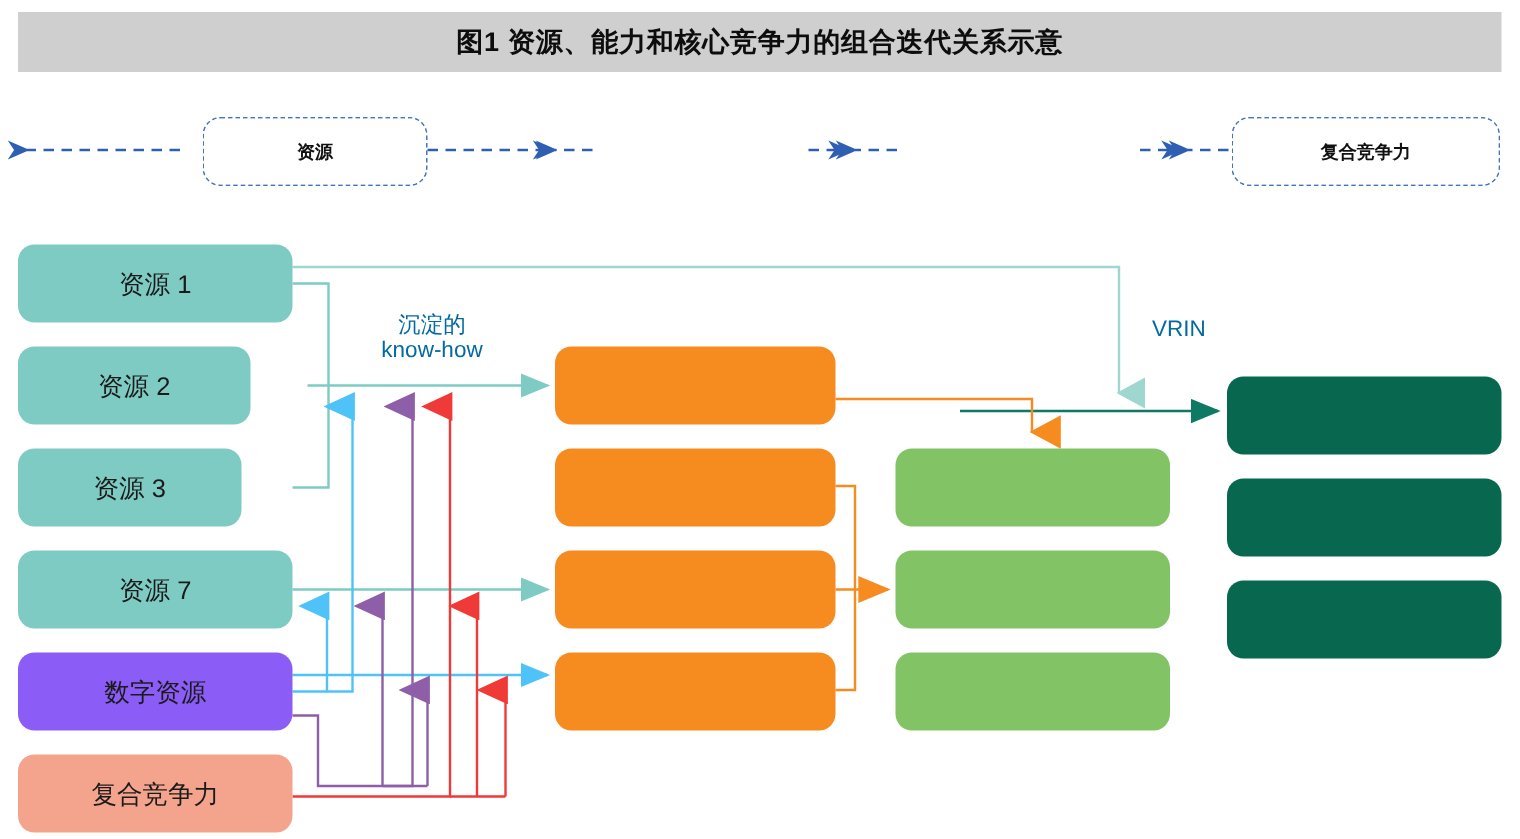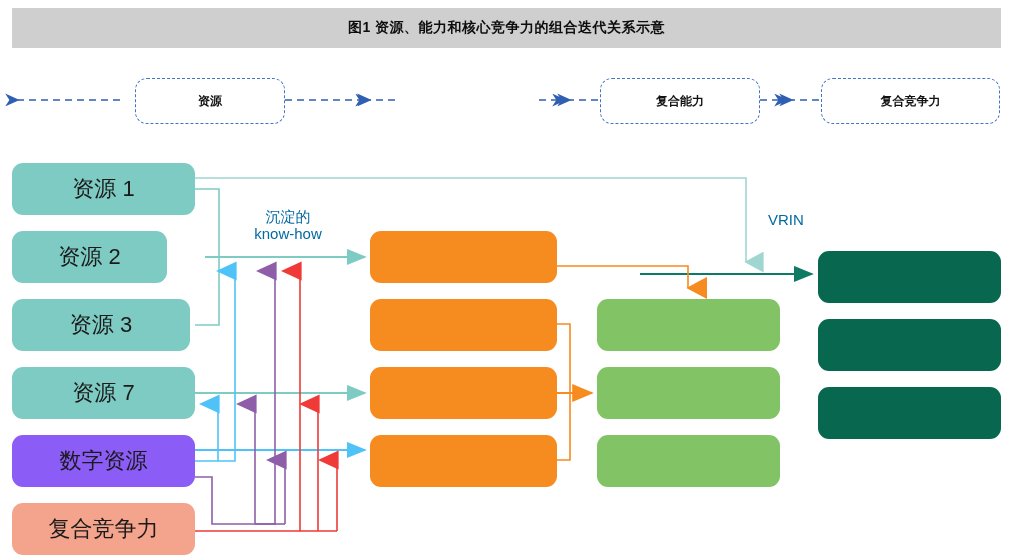--- a/index.html
+++ b/index.html
@@ -10,37 +10,37 @@
   }
   #stage{position:absolute;left:0;top:0;width:1013px;height:559px;}
   svg.layer{position:absolute;left:0;top:0;width:1013px;height:559px;}
 
   .title-bar{
     position:absolute;left:12px;top:8px;width:989px;height:40px;
     background:#cfcfcf;
     display:flex;align-items:center;justify-content:center;
   }
   .title-bar span{
-    font-size:14px;font-weight:bold;color:#0d0d0d;letter-spacing:0.5px;
+    font-size:18px;font-weight:bold;color:#0d0d0d;letter-spacing:0.5px;
   }
 
   .hdr-box{
     position:absolute;height:44px;
     border:1.6px dashed #4472c4;border-radius:12px;
     display:flex;align-items:center;justify-content:center;
     background:transparent;
   }
   .hdr-box span{font-size:12px;font-weight:bold;color:#111;}
 
   .node{
     position:absolute;height:52px;border-radius:11px;
     display:flex;align-items:center;justify-content:center;
     box-sizing:border-box;
   }
-  .node span{font-size:22px;color:#1a1a1a;}
+  .node span{font-size:17px;color:#1a1a1a;}
 
   .res{background:#7ecbc4;}
   .res-digital{background:#8b5cf6;}
   .res-org{background:#f4a48c;}
   .cap{background:#f68b1f;}
   .comp{background:#82c365;}
   .core{background:#07684f;}
 
   .floating-label{
     position:absolute;color:#0369a1;line-height:1.15;text-align:center;
@@ -75,23 +75,20 @@
     <line x1="539" y1="100" x2="565" y2="100" stroke="#2f5fb3" stroke-width="1.6" stroke-dasharray="7 5" marker-end="url(#bluearrowR)"></line>
     <line x1="598" y1="100" x2="570" y2="100" stroke="#2f5fb3" stroke-width="1.6" stroke-dasharray="7 5" marker-end="url(#bluearrowL)"></line>
 
     <line x1="760" y1="100" x2="787" y2="100" stroke="#2f5fb3" stroke-width="1.6" stroke-dasharray="7 5" marker-end="url(#bluearrowR)"></line>
     <line x1="819" y1="100" x2="792" y2="100" stroke="#2f5fb3" stroke-width="1.6" stroke-dasharray="7 5" marker-end="url(#bluearrowL)"></line>
   </svg>
 
   <div class="hdr-box" style="left:135px;top:78px;width:148px;">
     <span>资源</span>
   </div>
-  <div class="hdr-box" style="left:600px;top:78px;width:158px;">
-    <span>复合能力</span>
-  </div>
   <div class="hdr-box" style="left:821px;top:78px;width:177px;">
     <span>复合竞争力</span>
   </div>
 
   <svg class="layer">
     <defs>
       <marker id="tealR" markerWidth="12" markerHeight="10" refX="10" refY="4.5" orient="auto">
         <path d="M0,0 L11,4.5 L0,9 Z" fill="#7ecbc4"></path>
       </marker>
       <marker id="tealUp" markerWidth="12" markerHeight="12" refX="5" refY="10" orient="auto">
@@ -157,21 +154,21 @@
     <path d="M557,460 L570,460 L570,393" fill="none" stroke="#f68b1f" stroke-width="1.6"></path>
     <path d="M557,393 L592,393" fill="none" stroke="#f68b1f" stroke-width="1.8" marker-end="url(#orangeR)"></path>
   </svg>
 
   <div class="node res" style="left:12px;top:163px;width:183px;">
     <span>资源 1</span>
   </div>
   <div class="node res" style="left:12px;top:231px;width:155px;">
     <span>资源 2</span>
   </div>
-  <div class="node res" style="left:12px;top:299px;width:178px;">
+  <div class="node res" style="left:12px;top:299px;width:149px;">
     <span>资源 3</span>
   </div>
   <div class="node res" style="left:12px;top:367px;width:183px;">
     <span>资源 7</span>
   </div>
   <div class="node res-digital" style="left:12px;top:435px;width:183px;">
     <span>数字资源</span>
   </div>
   <div class="node res-org" style="left:12px;top:503px;width:183px;">
     <span>复合竞争力</span>

